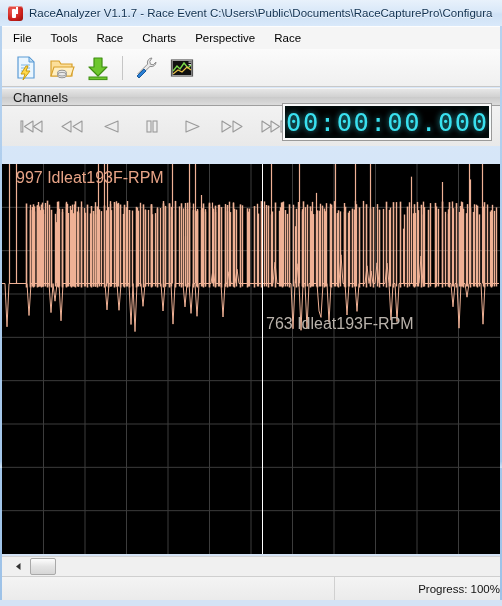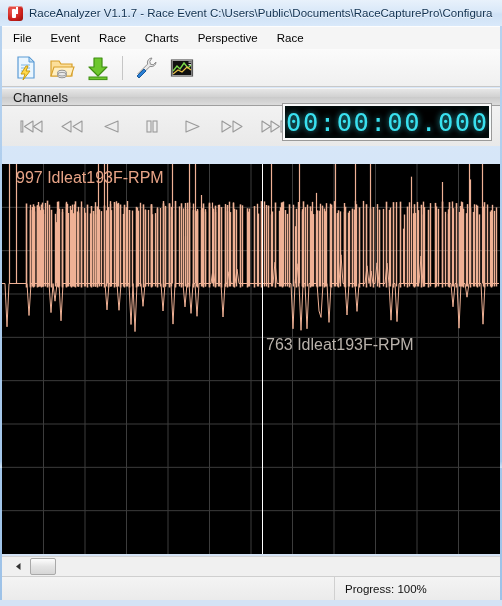--- a/index.html
+++ b/index.html
@@ -100,21 +100,21 @@
   
   .chartwrap{
     position:absolute;left:2px;top:164px;width:498px;height:390px;
     background:#000;overflow:hidden;
   }
   .chartwrap svg{display:block;}
   .sig-label{
     position:absolute;font-size:16px;white-space:nowrap;pointer-events:none;
   }
   #series-label-997{left:16px;top:169px;color:#e8a487;}
-  #series-label-763{left:266px;top:315px;color:#b9b2ab;margin-top:21px;}
+  #series-label-763{left:266px;top:315px;color:#b9b2ab;}
   
   .hscroll{
     position:absolute;left:2px;top:556px;width:498px;height:20px;
     background:#f0f0f0;border-top:1px solid #d4d4d4;
     box-sizing:border-box;display:flex;align-items:center;
   }
   .sb-arrow{
     width:17px;height:18px;display:flex;align-items:center;justify-content:center;
     margin-left:8px;
   }
@@ -126,21 +126,21 @@
   
   .statusbar{
     position:absolute;left:2px;top:576px;width:498px;height:24px;
     background:linear-gradient(180deg,#f4f4f4 0%,#ebebeb 100%);
     border-top:1px solid #cfcfcf;
     box-sizing:border-box;display:flex;align-items:center;
   }
   .status-left{flex:1;height:100%;border-right:1px solid #d0d0d0;}
   .status-right{
     width:165px;height:100%;display:flex;align-items:center;
-    padding-left:10px;box-sizing:border-box;
+    padding-left:10px;box-sizing:border-box;justify-content:flex-end;
   }
   .status-right span{font-size:11.5px;color:#111;}
   
   .frame-l{position:absolute;left:0;top:26px;width:2px;height:574px;background:linear-gradient(180deg,#b6d2ef,#9dc2e8);}
   .frame-r{position:absolute;right:0;top:26px;width:2px;height:574px;background:linear-gradient(180deg,#b6d2ef,#9dc2e8);}
   .frame-b{position:absolute;left:0;bottom:0;width:502px;height:6px;background:linear-gradient(180deg,#a8c9ea,#cfe2f6);}
 </style>
 </head>
 <body>
 
@@ -150,21 +150,21 @@
     <div class="appicon"></div>
     <div class="titletext">RaceAnalyzer V1.1.7 - Race Event C:\Users\Public\Documents\RaceCapturePro\Configura</div>
   </div>
 
   <div class="frame-l"></div>
   <div class="frame-r"></div>
   <div class="frame-b"></div>
 
   <div class="menubar">
     <div class="menuitem">File</div>
-    <div class="menuitem">Event</div>
+    <div class="menuitem">Tools</div>
     <div class="menuitem">Race</div>
     <div class="menuitem">Charts</div>
     <div class="menuitem">Perspective</div>
     <div class="menuitem">Race</div>
   </div>
 
   <div class="toolbar">
 
     <div class="tbtn">
       <svg width="26" height="26" viewBox="0 0 26 26">

